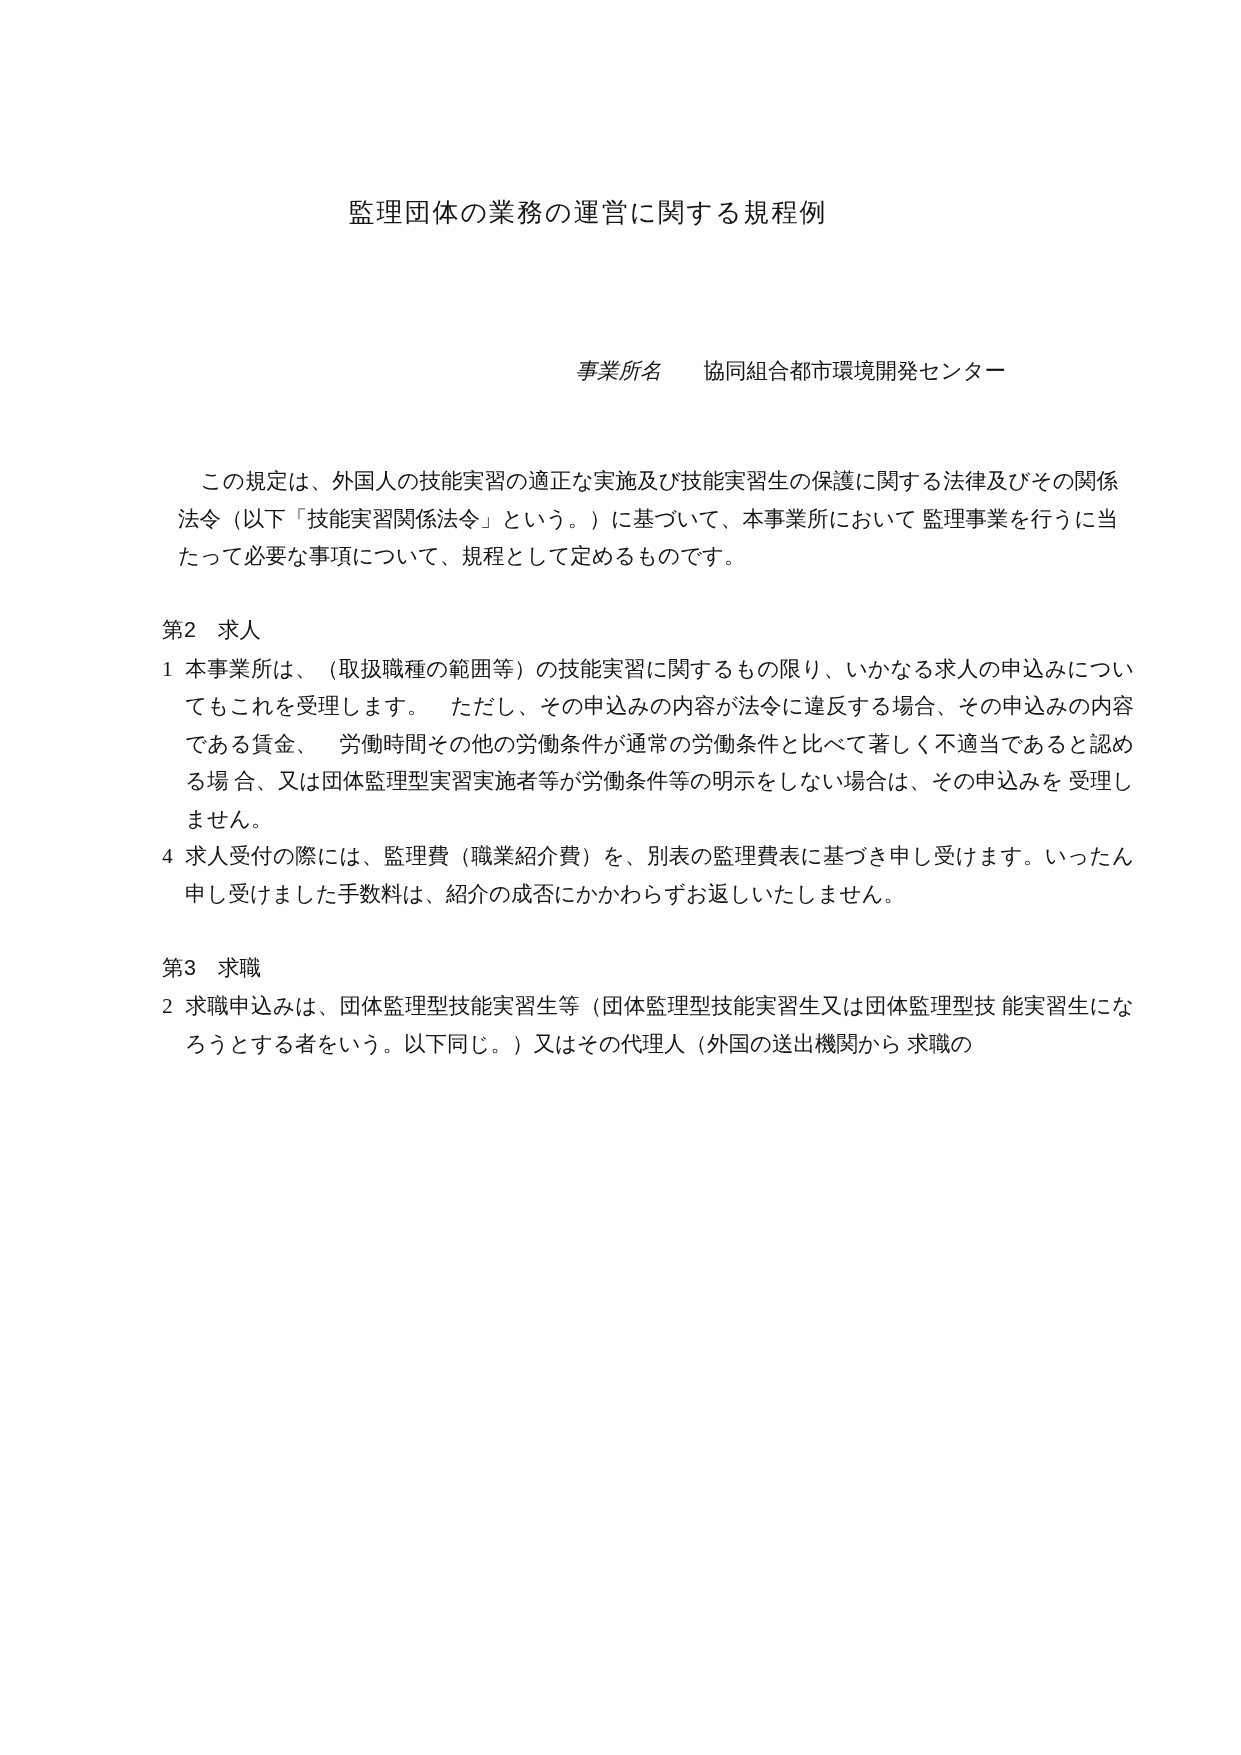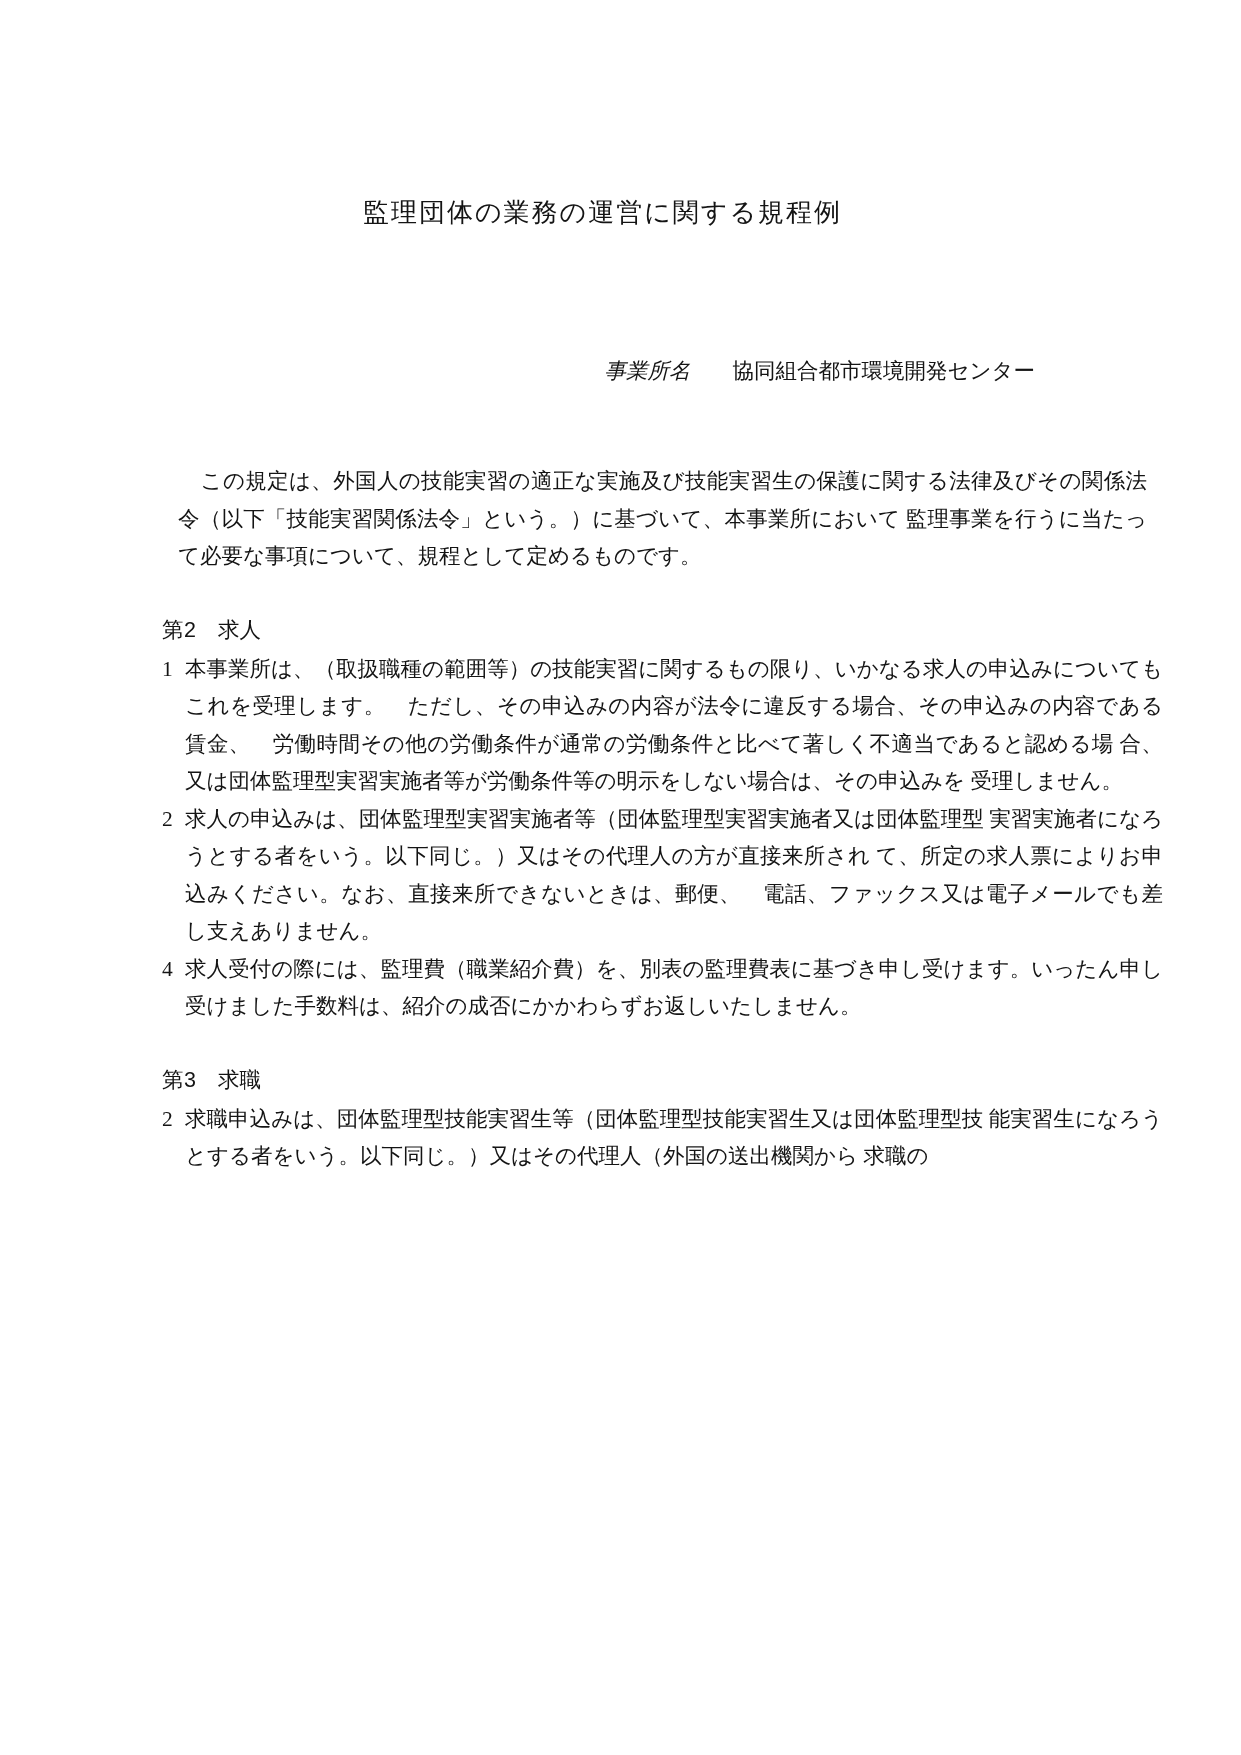--- a/index.html
+++ b/index.html
@@ -11,21 +11,21 @@
     width: 1241px;
     height: 1755px;
     font-family: "Liberation Serif", "DejaVu Serif", serif;
     color: #141414;
     overflow: hidden;
   }
   .page {
     box-sizing: border-box;
     width: 1241px;
     height: 1755px;
-    padding: 193px 78px 0 162px;
+    padding: 193px 107px 0 162px;
     background: #ffffff;
   }
   .doc-title {
     font-size: 26px;
     line-height: 40px;
     text-align: center;
     padding-right: 120px; 
     letter-spacing: 2px;
     white-space: nowrap;
     font-weight: normal;
@@ -92,23 +92,20 @@
     <p class="para">この規定は、外国人の技能実習の適正な実施及び技能実習生の保護に関する法律及びその関係法令（以下「技能実習関係法令」という。）に基づいて、本事業所において 監理事業を行うに当たって必要な事項について、規程として定めるものです。</p>
   </div>
 
   <div class="section">
     <h2 class="section-heading">第2　求人</h2>
 
     <div class="item">
       <span class="item-num">1</span><span>本事業所は、（取扱職種の範囲等）の技能実習に関するもの限り、いかなる求人の申込みについてもこれを受理します。　ただし、その申込みの内容が法令に違反する場合、その申込みの内容である賃金、　労働時間その他の労働条件が通常の労働条件と比べて著しく不適当であると認める場 合、又は団体監理型実習実施者等が労働条件等の明示をしない場合は、その申込みを 受理しません。</span>
     </div>
     <div class="item">
-      <span class="item-num">2</span><span>求人の申込みは、団体監理型実習実施者等（団体監理型実習実施者又は団体監理型 実習実施者になろうとする者をいう。以下同じ。）又はその代理人の方が直接来所され て、所定の求人票によりお申込みください。なお、直接来所できないときは、郵便、　電話、ファックス又は電子メールでも差し支えありません。</span>
-    </div>
-    <div class="item">
       <span class="item-num">4</span><span>求人受付の際には、監理費（職業紹介費）を、別表の監理費表に基づき申し受けます。いったん申し受けました手数料は、紹介の成否にかかわらずお返しいたしません。</span>
     </div>
   </div>
 
   <div class="section">
     <h2 class="section-heading">第3　求職</h2>
 
     <div class="item">
       <span class="item-num">2</span><span>求職申込みは、団体監理型技能実習生等（団体監理型技能実習生又は団体監理型技 能実習生になろうとする者をいう。以下同じ。）又はその代理人（外国の送出機関から 求職の</span>
     </div>

